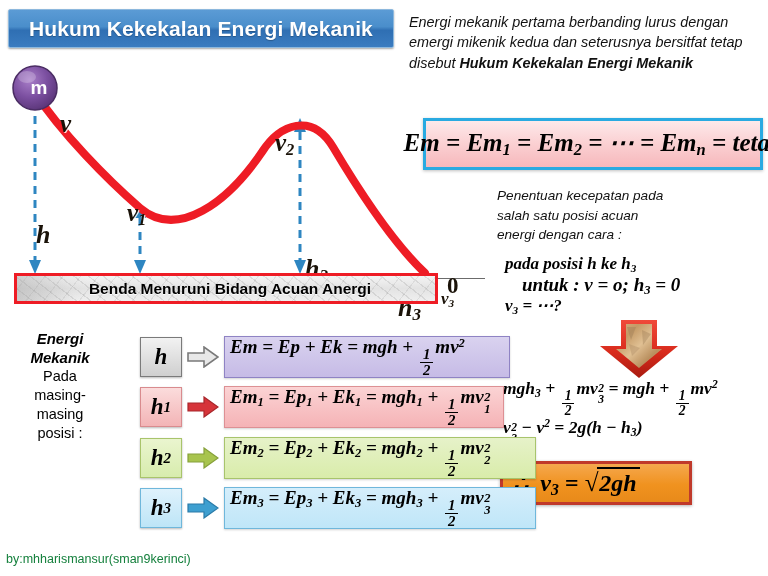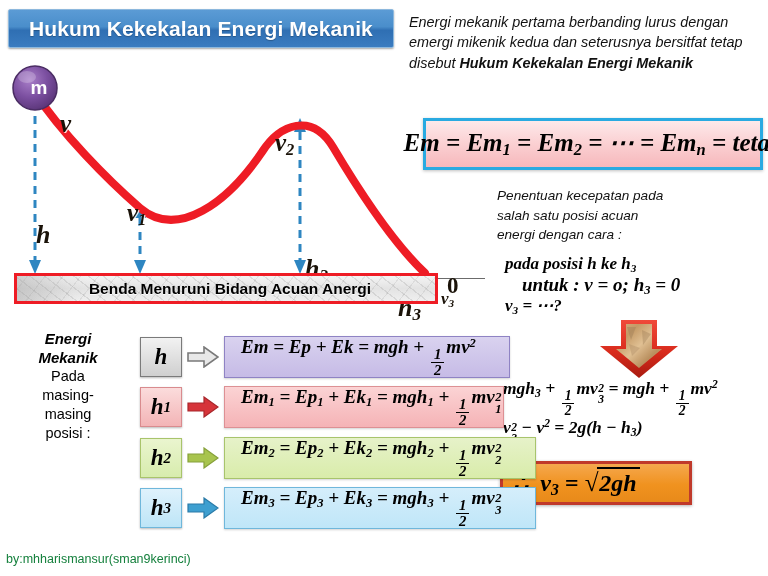--- a/index.html
+++ b/index.html
@@ -235,21 +235,21 @@
     left: 437px;
     top: 278px;
     width: 48px;
     height: 0;
     border-top: 1.6px solid #6b6b6b;
   }
 
   
   .em-caption {
     position: absolute;
-    left: 12px;
+    left: 4px;
     top: 330px;
     width: 112px;
     text-align: center;
     line-height: 1.24;
     color: #000000;
   }
   .em-caption .cap-bold {
     font-size: 15px;
     font-weight: bold;
     font-style: italic;
@@ -303,21 +303,21 @@
     align-items: center;
     justify-content: center;
   }
 
   .eq-box {
     height: 42px;
     box-sizing: border-box;
     border: 1.4px solid;
     display: flex;
     align-items: center;
-    padding: 0 16px;
+    padding: 0 5px;
     box-shadow: 0 1px 2px rgba(0,0,0,0.18);
   }
   .eq-box .eq {
     font-family: "Liberation Serif", serif;
     font-size: 19px;
     font-weight: bold;
     font-style: italic;
     color: #000000;
     white-space: nowrap;
   }

